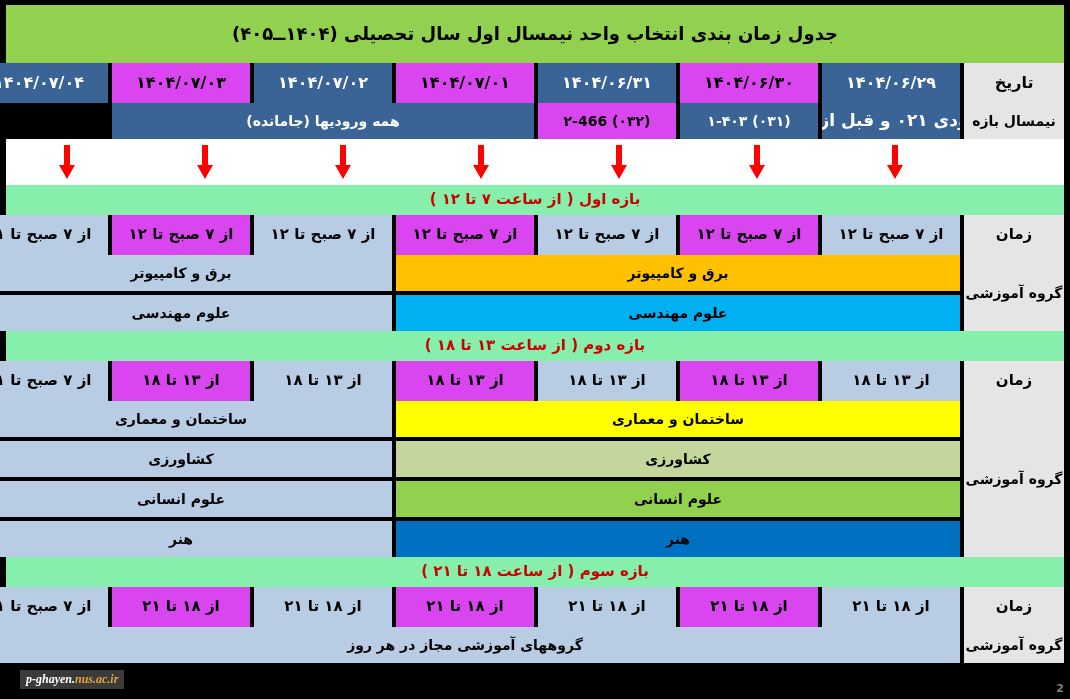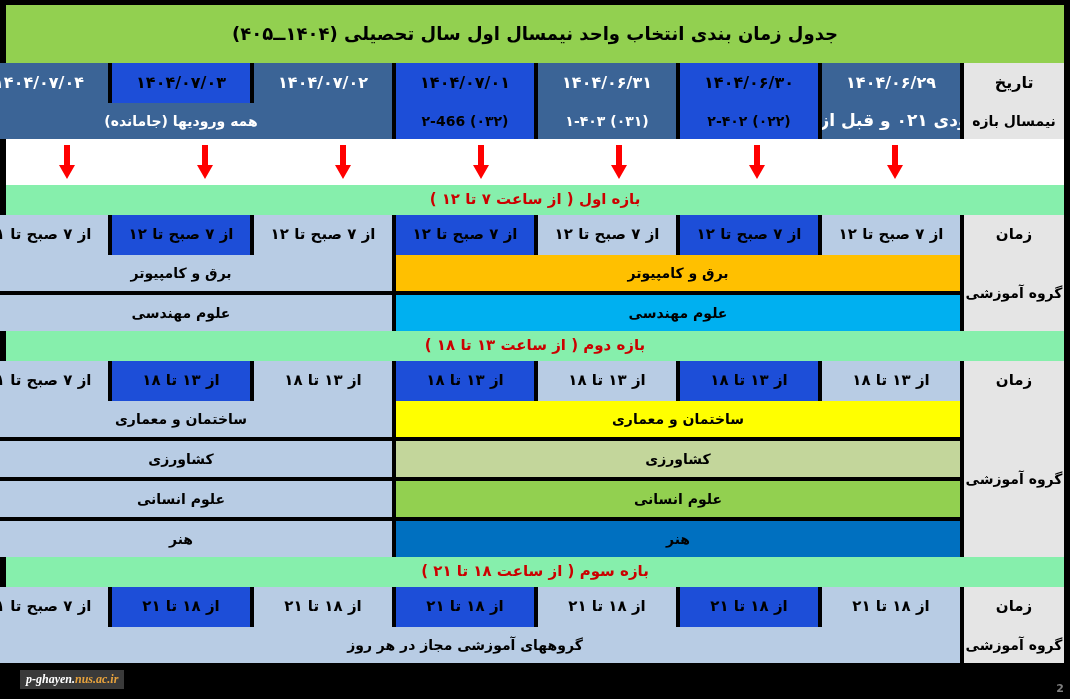--- a/index.html
+++ b/index.html
@@ -35,21 +35,21 @@
     height:58px;
     font-size:18px;
     width:100%;
   }
 
   
   .c-head{width:100px;flex:0 0 100px;}
   .c-day{width:138px;flex:0 0 138px;}
 
   .dk{background:#3B6496;color:#ffffff;}
-  .wh{background:#1d4ed8;color:#000000;}
+  .wh{background:#d946ef;color:#000000;}
   .lb{background:#B8CCE4;color:#000000;}
 
   .date-row .cell{height:40px;font-size:16px;}
   .sem-row .cell{height:36px;font-size:14px;}
   .sem-row .narrow{font-size:17px;}
 
   .merge4{flex:0 0 calc(138px*4 + 4px*3);}
   .merge3{flex:0 0 calc(138px*3 + 4px*2);}
   .merge7{flex:0 0 calc(138px*7 + 4px*6);}
 
@@ -123,21 +123,20 @@
     <div class="cell c-day dk">۱۴۰۴/۰۶/۳۱</div>
     <div class="cell c-day wh">۱۴۰۴/۰۷/۰۱</div>
     <div class="cell c-day dk">۱۴۰۴/۰۷/۰۲</div>
     <div class="cell c-day wh">۱۴۰۴/۰۷/۰۳</div>
     <div class="cell c-day dk">۱۴۰۴/۰۷/۰۴</div>
   </div>
 
   <div class="row sem-row">
     <div class="cell c-head hdr-cell">نیمسال بازه</div>
     <div class="cell c-day dk narrow">ورودی ۰۲۱ و قبل از آن</div>
-    <div class="cell c-day wh">(۰۲۲) ۲-۴۰۲</div>
     <div class="cell c-day dk">(۰۳۱) ۱-۴۰۳</div>
     <div class="cell c-day wh">(۰۳۲) ۲-466</div>
     <div class="cell merge3 dk">همه ورودیها (جامانده)</div>
   </div>
 
   <div class="arrow-row">
     <div class="arrow-cell head"></div>
     <div class="arrow-cell">
       <svg class="arrow" viewBox="0 0 22 34">
             <path d="M8 0 h6 v20 h5 L11 34 L3 20 h5 z" fill="#FF0000"></path>

